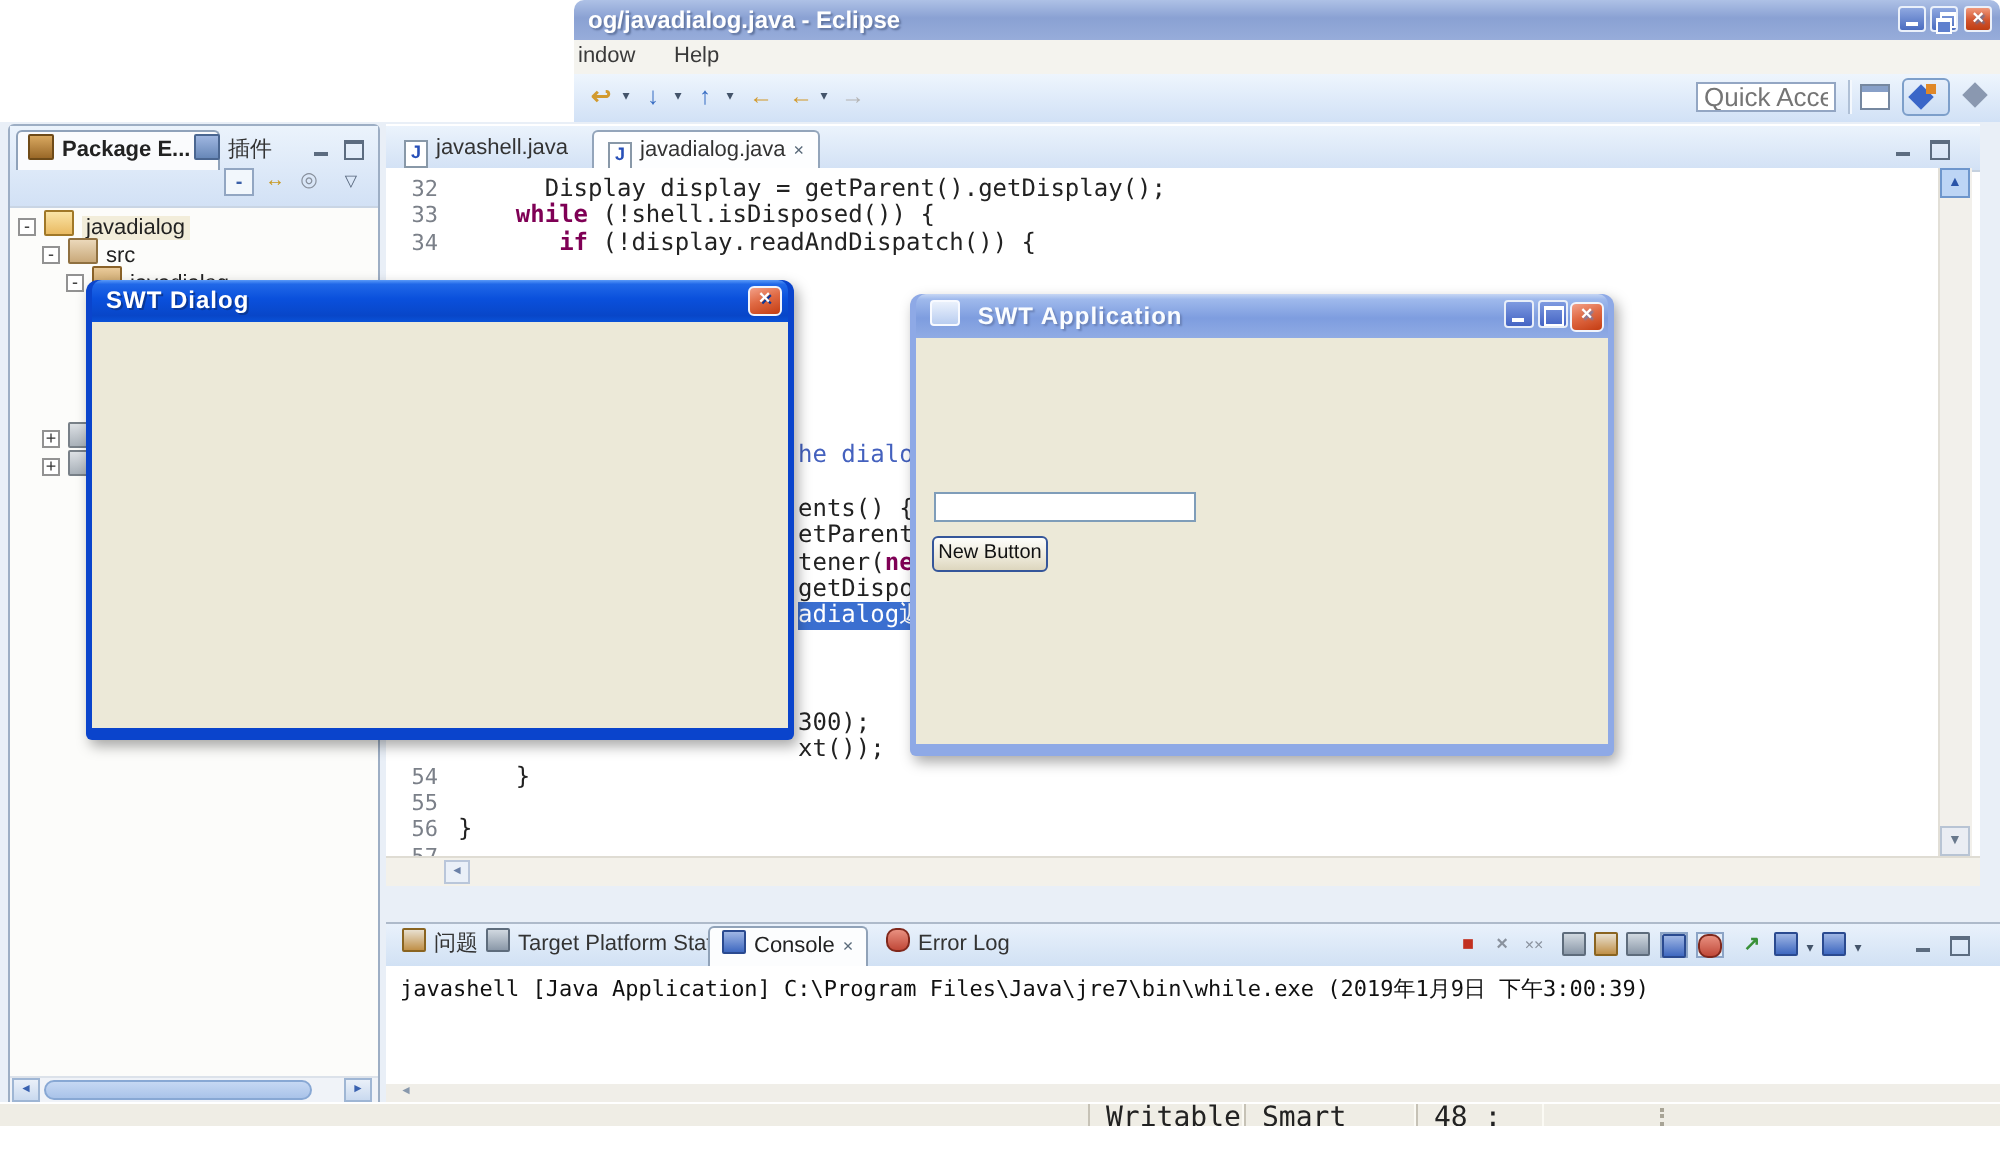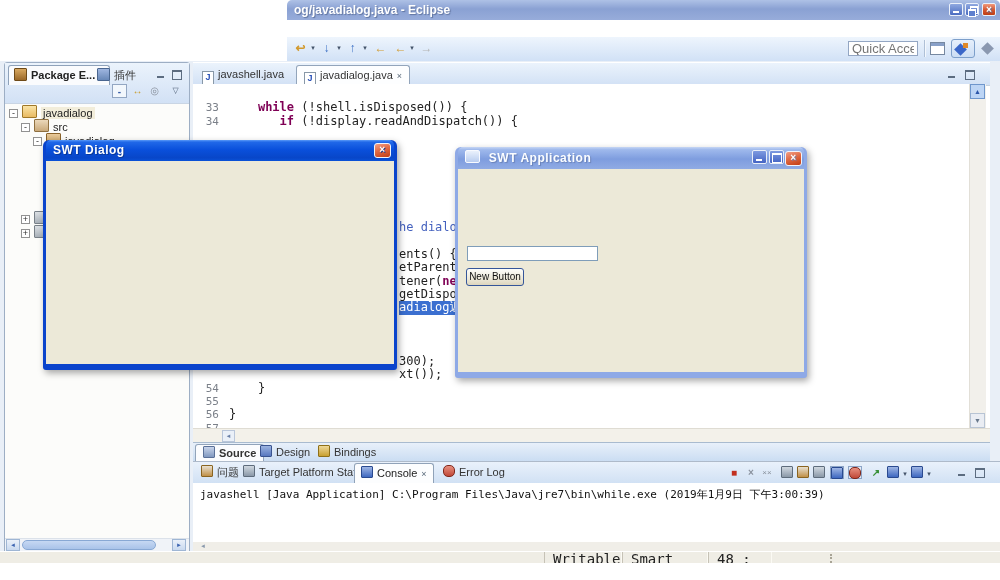--- a/index.html
+++ b/index.html
@@ -193,20 +193,24 @@
 
 <div id="desktop">
 
   <div id="titlebar">
     <span>og/javadialog.java - Eclipse</span>
     <span class="winbtn" id="btn-min"></span>
     <span class="winbtn" id="btn-restore"></span>
     <span class="winbtn" id="btn-close-ec">×</span>
   </div>
 
+  <div id="menubar">
+    <span class="menu-item" id="menu-window">indow</span>
+    <span class="menu-item" id="menu-help">Help</span>
+  </div>
 
   <div id="maintb">
     <span class="tbi gold" style="left:5px">↩</span>
     <span class="chev" style="left:22px">▾</span>
     <span class="tbi blue" style="left:31px">↓</span>
     <span class="chev" style="left:48px">▾</span>
     <span class="tbi blue" style="left:57px">↑</span>
     <span class="chev" style="left:74px">▾</span>
     <span class="tbi gold" style="left:85px">←</span>
     <span class="tbi gold" style="left:105px">←</span>
@@ -247,20 +251,21 @@
   </div>
 
   <div id="editor">
     <div id="ed-tabs">
       <span class="edtab" id="tab-shell"><span class="jicon">J</span><span>javashell.java</span></span>
       <span class="edtab" id="tab-dialog"><span class="jicon">J</span><span>javadialog.java</span><span class="tabx">×</span></span>
       <span class="pane-btn pane-min" id="ed-min"></span>
       <span class="pane-btn pane-max" id="ed-max"></span>
     </div>
     <div id="code">
+      <div class="crow" style="top:4px"><span class="ln">32</span><span>      Display display = getParent().getDisplay();</span></div>
       <div class="crow" style="top:17.3px"><span class="ln">33</span><span>    </span><span class="kw">while</span><span> (!shell.isDisposed()) {</span></div>
       <div class="crow" style="top:30.7px"><span class="ln">34</span><span>       </span><span class="kw">if</span><span> (!display.readAndDispatch()) {</span></div>
       <div class="crow" style="top:297.5px"><span class="ln">54</span><span>    }</span></div>
       <div class="crow" style="top:310.8px"><span class="ln">55</span><span></span></div>
       <div class="crow" style="top:324.2px"><span class="ln">56</span><span>}</span></div>
       <div class="crow" style="top:337.5px"><span class="ln">57</span><span></span></div>
       <div class="frag f-comment" style="top:137.4px">he dialog</div>
       <div class="frag" style="top:164.1px">ents() {</div>
       <div class="frag" style="top:177.4px">etParent()</div>
       <div class="frag" style="top:190.8px"><span>tener(</span><span class="kw">new</span></div>
@@ -271,25 +276,20 @@
     </div>
     <div id="ed-vscroll">
       <span id="ed-sb-up">▲</span>
       <span id="ed-sb-down">▼</span>
     </div>
     <div id="ed-hscroll">
       <span id="ed-sb-left">◄</span>
     </div>
   </div>
 
-  <div id="viewtabs">
-    <span class="vtab" id="vtab-source"><span class="ico10 i-source"></span><span>Source</span></span>
-    <span class="vtab" id="vtab-design"><span class="ico10 i-design"></span><span>Design</span></span>
-    <span class="vtab" id="vtab-bindings"><span class="ico10 i-bind"></span><span>Bindings</span></span>
-  </div>
 
   <div id="console">
     <div id="con-header">
       <span class="con-item" id="con-problems"><span class="ico10 i-problems"></span><span>问题</span></span>
       <span class="con-item" id="con-target"><span class="ico10 i-target"></span><span>Target Platform State</span></span>
       <span id="con-tab"><span class="ico10 i-console"></span><span>Console</span><span class="tabx">×</span></span>
       <span class="con-item" id="con-errorlog"><span class="ico10 i-errlog"></span><span>Error Log</span></span>
       <span class="conico" style="left:534px;color:#C23020">■</span>
       <span class="conico" style="left:551px;color:#8A929E;font-weight:bold">×</span>
       <span class="conico" style="left:567px;color:#8A929E;font-size:8px">××</span>

